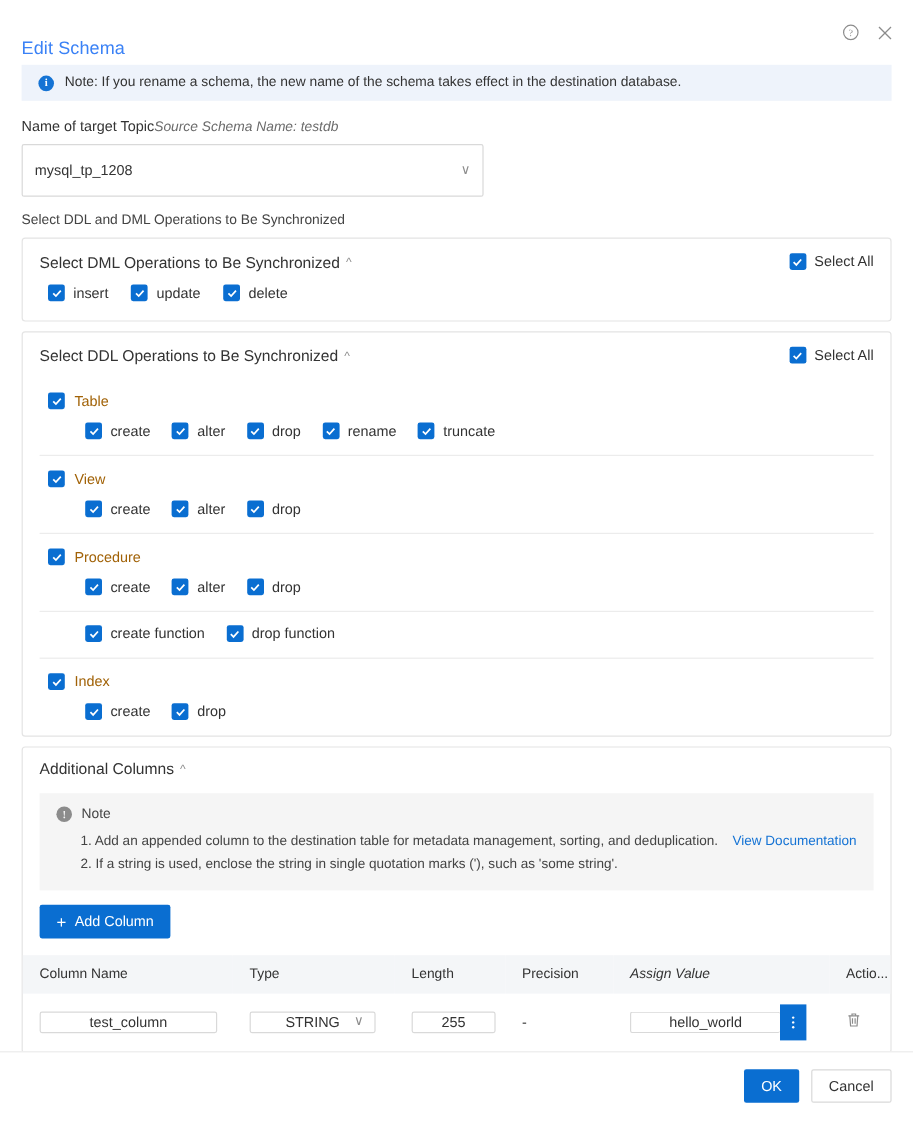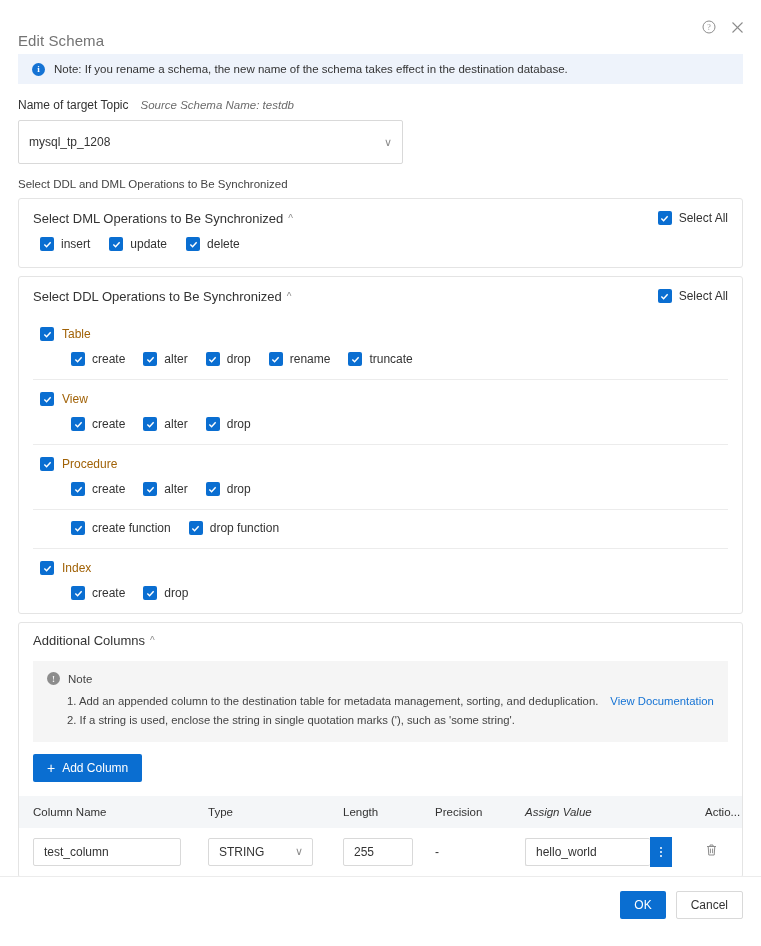--- a/index.html
+++ b/index.html
@@ -18,21 +18,21 @@
   
   .dlg-header {
     height: 54px;
     display: flex;
     align-items: center;
     padding: 0 18px;
     position: relative;
   }
   .dlg-title {
     font-size: 15px;
-    color: #737373;
+    color: #3b82f6;
     letter-spacing: .1px;
     margin-top: 26px;
   }
   .header-icons {
     position: absolute;
     right: 16px;
     top: 19px;
     display: flex;
     align-items: center;
     gap: 12px;
@@ -71,21 +71,20 @@
     justify-content: center;
     flex: 0 0 auto;
     font-family: "Liberation Serif", serif;
   }
 
   
   .field-row {
     margin: 14px 18px 0 18px;
     display: flex;
     align-items: baseline;
-    gap: 12px;
   }
   .field-label { font-size: 12px; color: #333; }
   .field-sub {
     font-size: 11.5px;
     color: #6b6b6b;
     font-style: italic;
   }
   .select-box {
     margin: 8px 18px 0 18px;
     width: 385px;
@@ -270,30 +269,31 @@
   }
   .col-table tbody td {
     height: 48px;
     padding: 0 0 0 14px;
     font-size: 12px;
     color: #333;
     border-bottom: 1px solid #ededed;
     vertical-align: middle;
   }
   .inp {
-    height: 28px;
+    height: 18px;
     border: 1px solid #d9d9d9;
     border-radius: 2px;
     background: #fff;
     display: flex;
     align-items: center;
     padding: 0 10px;
     font-size: 12px;
     color: #333;
     position: relative;
+    justify-content: center;
   }
   .inp .chev {
     position: absolute;
     right: 9px;
     color: #8c8c8c;
     font-size: 11px;
     line-height: 1;
   }
   .assign-wrap { display: flex; align-items: center; }
   .assign-wrap .inp { flex: 1; border-right: none; }

